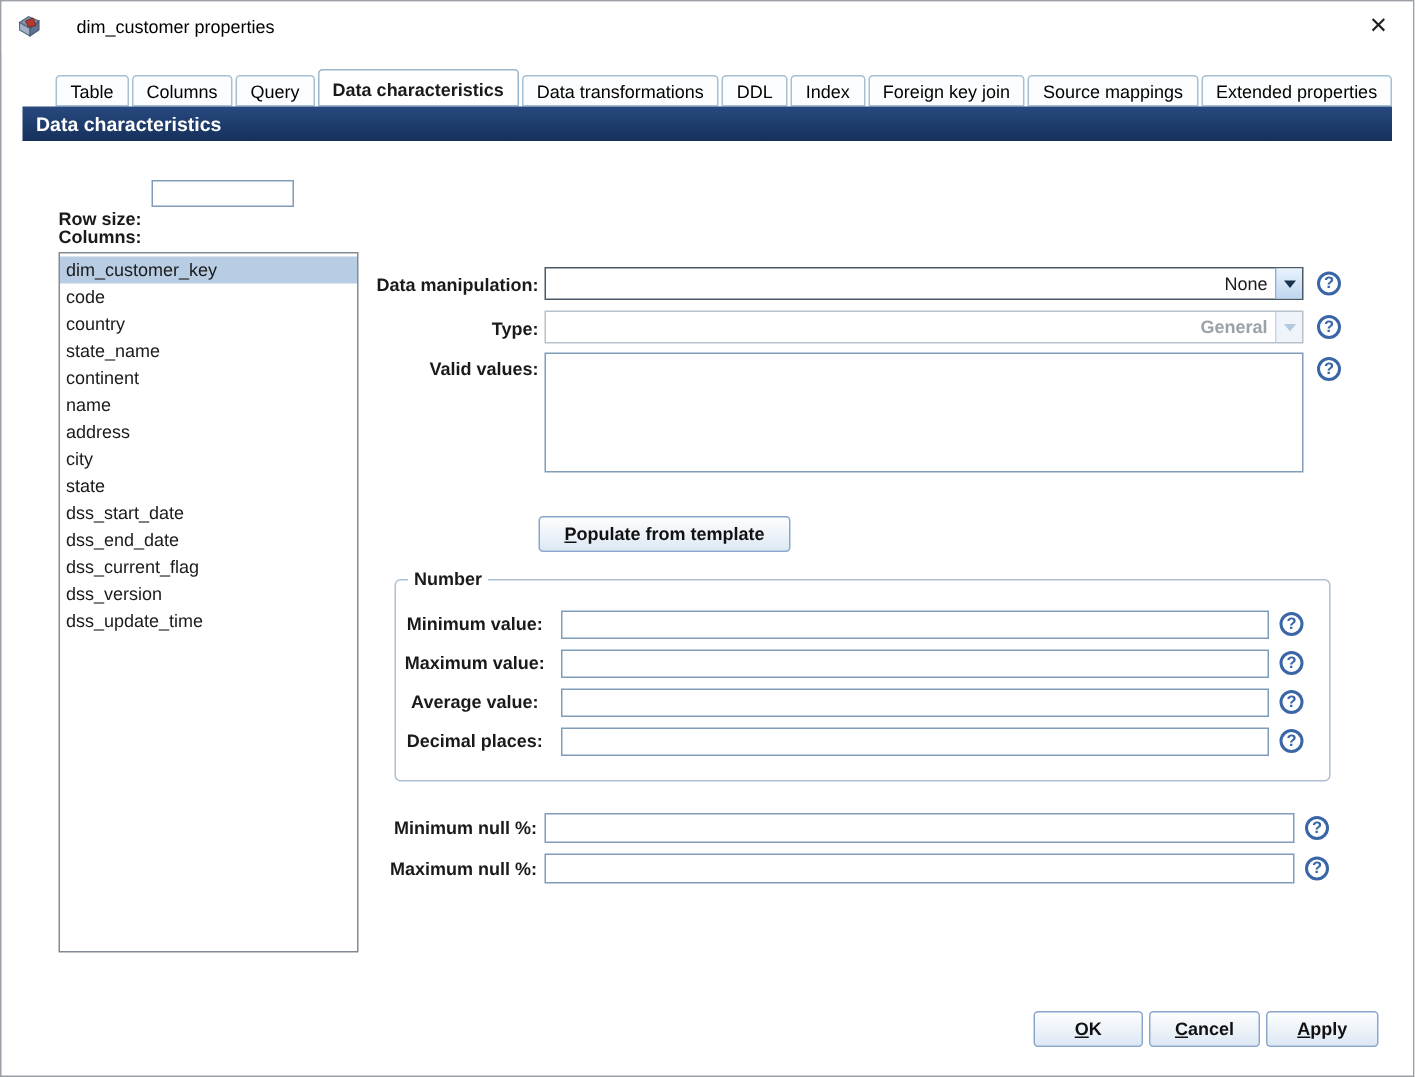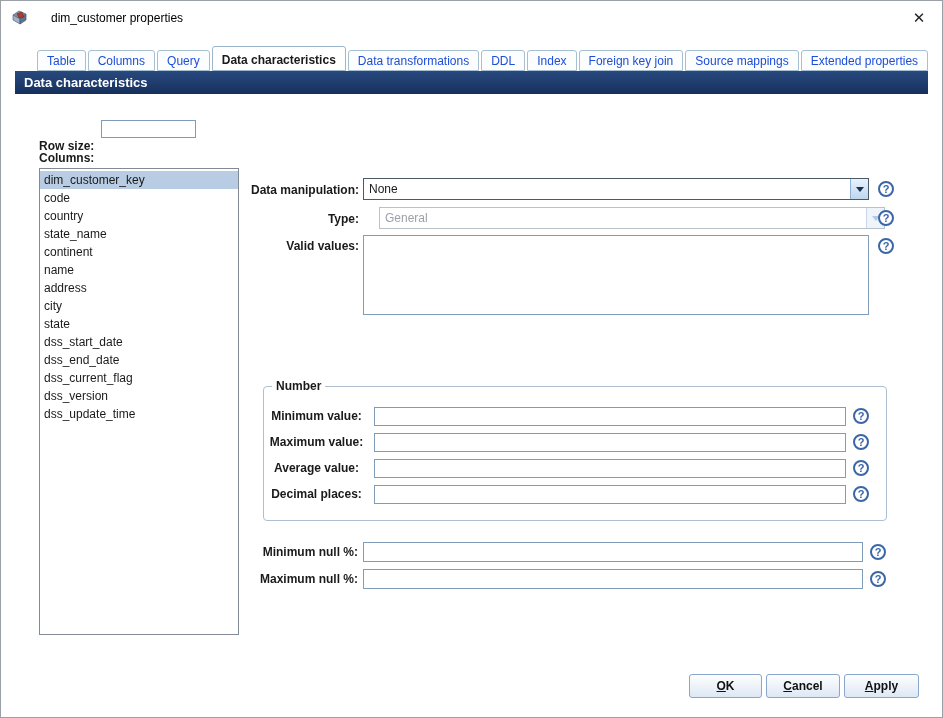--- a/index.html
+++ b/index.html
@@ -21,21 +21,21 @@
   }
 
   
   .tabstrip {
     position: absolute; top: 44px; left: 36px; right: 10px; height: 26px;
     display: flex; align-items: flex-end; gap: 2px;
   }
   .tab {
     padding: 3px 9px 4px 9px; height: 21px;
     border: 1px solid #a6c0d2; border-radius: 3px 3px 0 0;
-    background: #fbfdfe; color: #1d4ed8; white-space: nowrap; cursor: pointer;
+    background: #fbfdfe; color: #000000; white-space: nowrap; cursor: pointer;
   }
   .tab.active {
     height: 25px; padding-top: 6px; background: #ffffff;
     color: #1a1a1a; font-weight: bold; border-color: #9bb6ca;
   }
 
   
   .section-header {
     position: absolute; top: 70px; left: 14px; right: 14px; height: 23px;
     background: linear-gradient(to bottom, #28497f, #16305c);
@@ -63,21 +63,21 @@
   }
   .list-item { line-height: 18px; padding: 0 4px; cursor: default; white-space: nowrap; }
   .list-item.selected { background: #b8cde4; }
 
   
   .r-label { position: absolute; text-align: right; }
 
   
   .combo {
     position: absolute; height: 22px; background: #ffffff;
-    border: 1px solid #4a5a68; display: flex; align-items: center; cursor: pointer;
+    border: 1px solid #4a5a68; display: flex; align-items: center; cursor: pointer; text-align: right;
   }
   .combo .combo-value { flex: 1; padding: 0 5px; white-space: nowrap; overflow: hidden; }
   .combo .combo-arrow {
     width: 18px; height: 100%; display: flex; align-items: center; justify-content: center;
     background: linear-gradient(to bottom, #e9f2fc, #bed6ef);
     border-left: 1px solid #8fb0d8;
   }
   .combo .tri {
     width: 0; height: 0; border-left: 4px solid transparent; border-right: 4px solid transparent;
     border-top: 5px solid #17344f;
@@ -198,32 +198,33 @@
   <span class="lbl r-label" style="left:240px; top:182px; width:118px;">Data manipulation:</span>
   <div class="combo" style="left:362px; top:177px; width:506px;">
     <span class="combo-value">None</span>
     <span class="combo-arrow">
         <span class="tri"></span>
       </span>
   </div>
   <span class="help" style="left:877px; top:180px;">?</span>
 
   <span class="lbl r-label" style="left:240px; top:211px; width:118px;">Type:</span>
-  <div class="combo disabled" style="left:378px; top:206px; width:506px;">
+  <div class="combo disabled" style="left:362px; top:206px; width:506px;font-weight:bold;">
     <span class="combo-value">General</span>
     <span class="combo-arrow">
         <span class="tri"></span>
       </span>
   </div>
   <span class="help" style="left:877px; top:209px;">?</span>
 
   <span class="lbl r-label" style="left:240px; top:238px; width:118px;">Valid values:</span>
   <textarea class="txt" style="position: absolute; left: 362px; top: 234px; width: 506px; height: 80px;"></textarea>
   <span class="help" style="left:877px; top:237px;">?</span>
 
+  <button class="btn btn-populate"><u>P</u>opulate from template</button>
 
   <fieldset class="numgroup">
     <legend>Number</legend>
     <div style="position:relative; width:100%; height:100%;">
         <div class="frow" style="top:14px">
           <span class="flabel">Minimum value:</span>
           <input type="text" class="finput" style="">
           <span class="help">?</span>
         </div>
         <div class="frow" style="top:40px">

